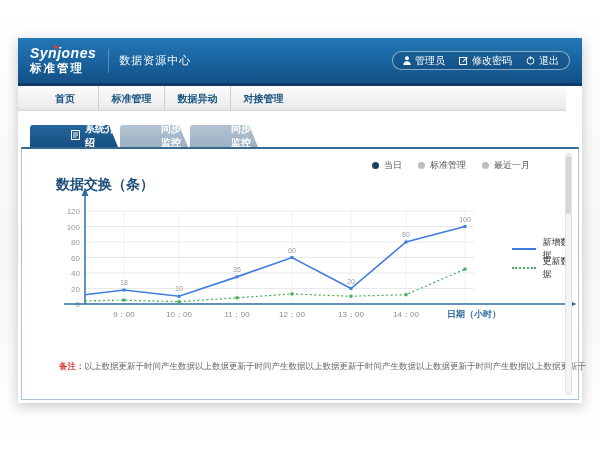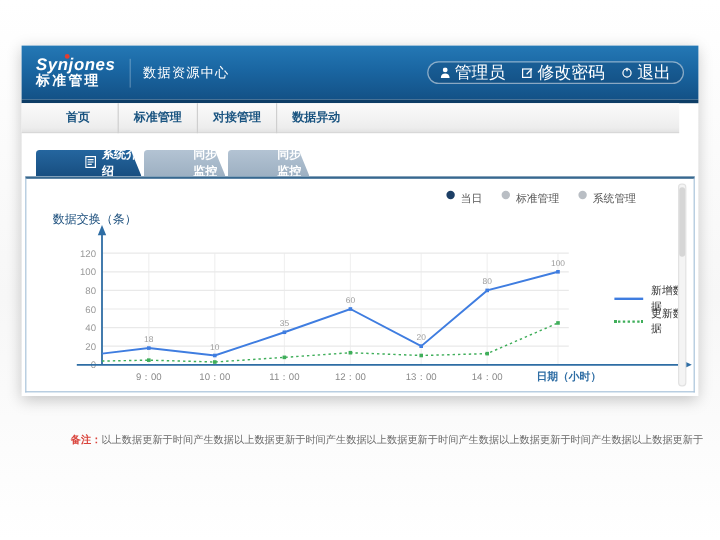--- a/index.html
+++ b/index.html
@@ -3,41 +3,41 @@
 <meta charset="utf-8">
 <style>
   * { margin:0; padding:0; box-sizing:border-box; }
   html,body { width:600px; height:450px; }
   body {
     font-family:"Liberation Sans","DejaVu Sans",sans-serif;
     background:linear-gradient(180deg,#ffffff 0%,#f7f7f7 55%,#ffffff 100%);
     position:relative; overflow:hidden;
   }
   .page {
-    position:absolute; left:18px; top:38px; width:564px; height:292px;
+    position:absolute; left:18px; top:38px; width:564px; height:365px;
     background:#ffffff; box-shadow:0 3px 12px rgba(0,0,0,0.22);
   }
   
   .header {
     position:absolute; top:0; left:0; right:0; height:48px;
     background:linear-gradient(180deg,#2478b5 0%,#1a66a2 45%,#135186 100%);
     border-bottom:3px solid #0d3d66;
     display:flex; align-items:center; padding:0 12px; color:#fff;
   }
   .brand { display:flex; flex-direction:column; line-height:1; position:relative; padding-right:12px; }
   .brand .logo-en { font-size:14px; font-weight:bold; font-style:italic; letter-spacing:0.5px; }
   .brand .logo-dot { position:absolute; left:24px; top:-1px; width:4px; height:4px; border-radius:50%; background:#e23c30; }
   .brand .logo-cn { font-size:11.5px; font-weight:bold; letter-spacing:2px; margin-top:3px; }
   .title-divider { width:1px; height:24px; background:rgba(255,255,255,0.28); margin:0 10px 0 0; }
   .app-title { font-size:11px; letter-spacing:1px; }
   .header .spacer { flex:1; }
   .user-pill {
     display:flex; align-items:center; height:19px; padding:4px 10px;
     border:1px solid rgba(255,255,255,0.5); border-radius:10px;
-    background:rgba(10,40,70,0.18); font-size:14px; gap:14px;
+    background:rgba(10,40,70,0.18); font-size:10px; gap:14px;
   }
   .user-pill .pill-item { display:flex; align-items:center; gap:4px; cursor:pointer; white-space:nowrap; }
   .user-pill svg { display:block; }
   
   .nav {
     position:absolute; top:48px; left:0; right:16px; height:25px;
     background:linear-gradient(180deg,#fbfbfb 0%,#ededed 85%,#e3e3e3 100%);
     border-bottom:1px solid #d8d8d8;
     display:flex; align-items:center; padding-left:14px;
   }
@@ -57,26 +57,26 @@
   }
   .tab.active { width:88px; background:linear-gradient(180deg,#25669f,#174e80); }
   .tab.inactive { width:68px; background:linear-gradient(180deg,#b3c3d3,#9db0c2); margin-left:2px; }
   
   .panel {
     position:absolute; top:109px; left:3px; right:3px; bottom:3px;
     background:#fff; border:1px solid #a9c3da; border-top:2px solid #37688f;
   }
   
   .radio-group { position:absolute; top:10px; right:48px; display:flex; gap:16px; align-items:center; }
-  .radio-opt { display:flex; align-items:flex-start; gap:5px; cursor:pointer; }
+  .radio-opt { display:flex; align-items:center; gap:5px; cursor:pointer; }
   .radio-dot { width:7px; height:7px; border-radius:50%; background:#b9bec4; }
   .radio-opt.selected .radio-dot { background:#1d3f66; }
   .radio-label { font-size:9px; color:#555; }
   
-  .y-axis-label { position:absolute; left:22px; top:27px; font-size:10px; font-weight:normal; color:#1c4f7d; }
+  .y-axis-label { position:absolute; left:34px; top:27px; font-size:14px; font-weight:bold; color:#1c4f7d; }
   .chart-svg { position:absolute; left:17px; top:36px; }
   .chart-legend { position:absolute; left:490px; top:90px; }
   .legend-row { display:flex; align-items:center; gap:7px; height:19px; cursor:pointer; }
   .legend-line { width:24px; height:0; }
   .legend-line.solid { border-top:2px solid #3f7de0; }
   .legend-line.dotted { border-top:2px dotted #3fae5a; }
   .legend-label { font-size:9px; color:#333; }
   
   .scrollbar { position:absolute; right:6px; top:4px; bottom:4px; width:7px;
     background:#f4f4f4; border:1px solid #e2e2e2; border-radius:3px; }
@@ -127,22 +127,22 @@
             </svg>
         </span>
         <span>退出</span>
       </span>
     </div>
   </div>
 
   <div class="nav">
     <div class="nav-item">首页</div>
     <div class="nav-item">标准管理</div>
+    <div class="nav-item">数据异动</div>
     <div class="nav-item">对接管理</div>
-    <div class="nav-item">数据异动</div>
   </div>
 
   <div class="tabs">
     <div class="tab active">
       <span>
         <svg width="9" height="10" viewBox="0 0 9 10">
             <rect x="0.5" y="0.5" width="8" height="9" fill="none" stroke="#fff" stroke-width="1"></rect>
             <line x1="2" y1="3" x2="7" y2="3" stroke="#fff" stroke-width="1"></line>
             <line x1="2" y1="5" x2="7" y2="5" stroke="#fff" stroke-width="1"></line>
             <line x1="2" y1="7" x2="5.5" y2="7" stroke="#fff" stroke-width="1"></line>
@@ -164,21 +164,21 @@
       <span class="radio-opt selected">
         <span class="radio-dot"></span>
         <span class="radio-label">当日</span>
       </span>
       <span class="radio-opt">
         <span class="radio-dot"></span>
         <span class="radio-label">标准管理</span>
       </span>
       <span class="radio-opt">
         <span class="radio-dot"></span>
-        <span class="radio-label">系统管理</span>
+        <span class="radio-label">最近一月</span>
       </span>
     </div>
 
     <div class="y-axis-label">数据交换（条）</div>
 
     <svg id="chart-svg" class="chart-svg" width="540" height="140" viewBox="0 0 540 140">
         <line x1="85" y1="26" x2="85" y2="119" stroke="#f1f1f1" stroke-width="1"></line>
         <line x1="140" y1="26" x2="140" y2="119" stroke="#f1f1f1" stroke-width="1"></line>
         <line x1="198" y1="26" x2="198" y2="119" stroke="#f1f1f1" stroke-width="1"></line>
         <line x1="253" y1="26" x2="253" y2="119" stroke="#f1f1f1" stroke-width="1"></line>

